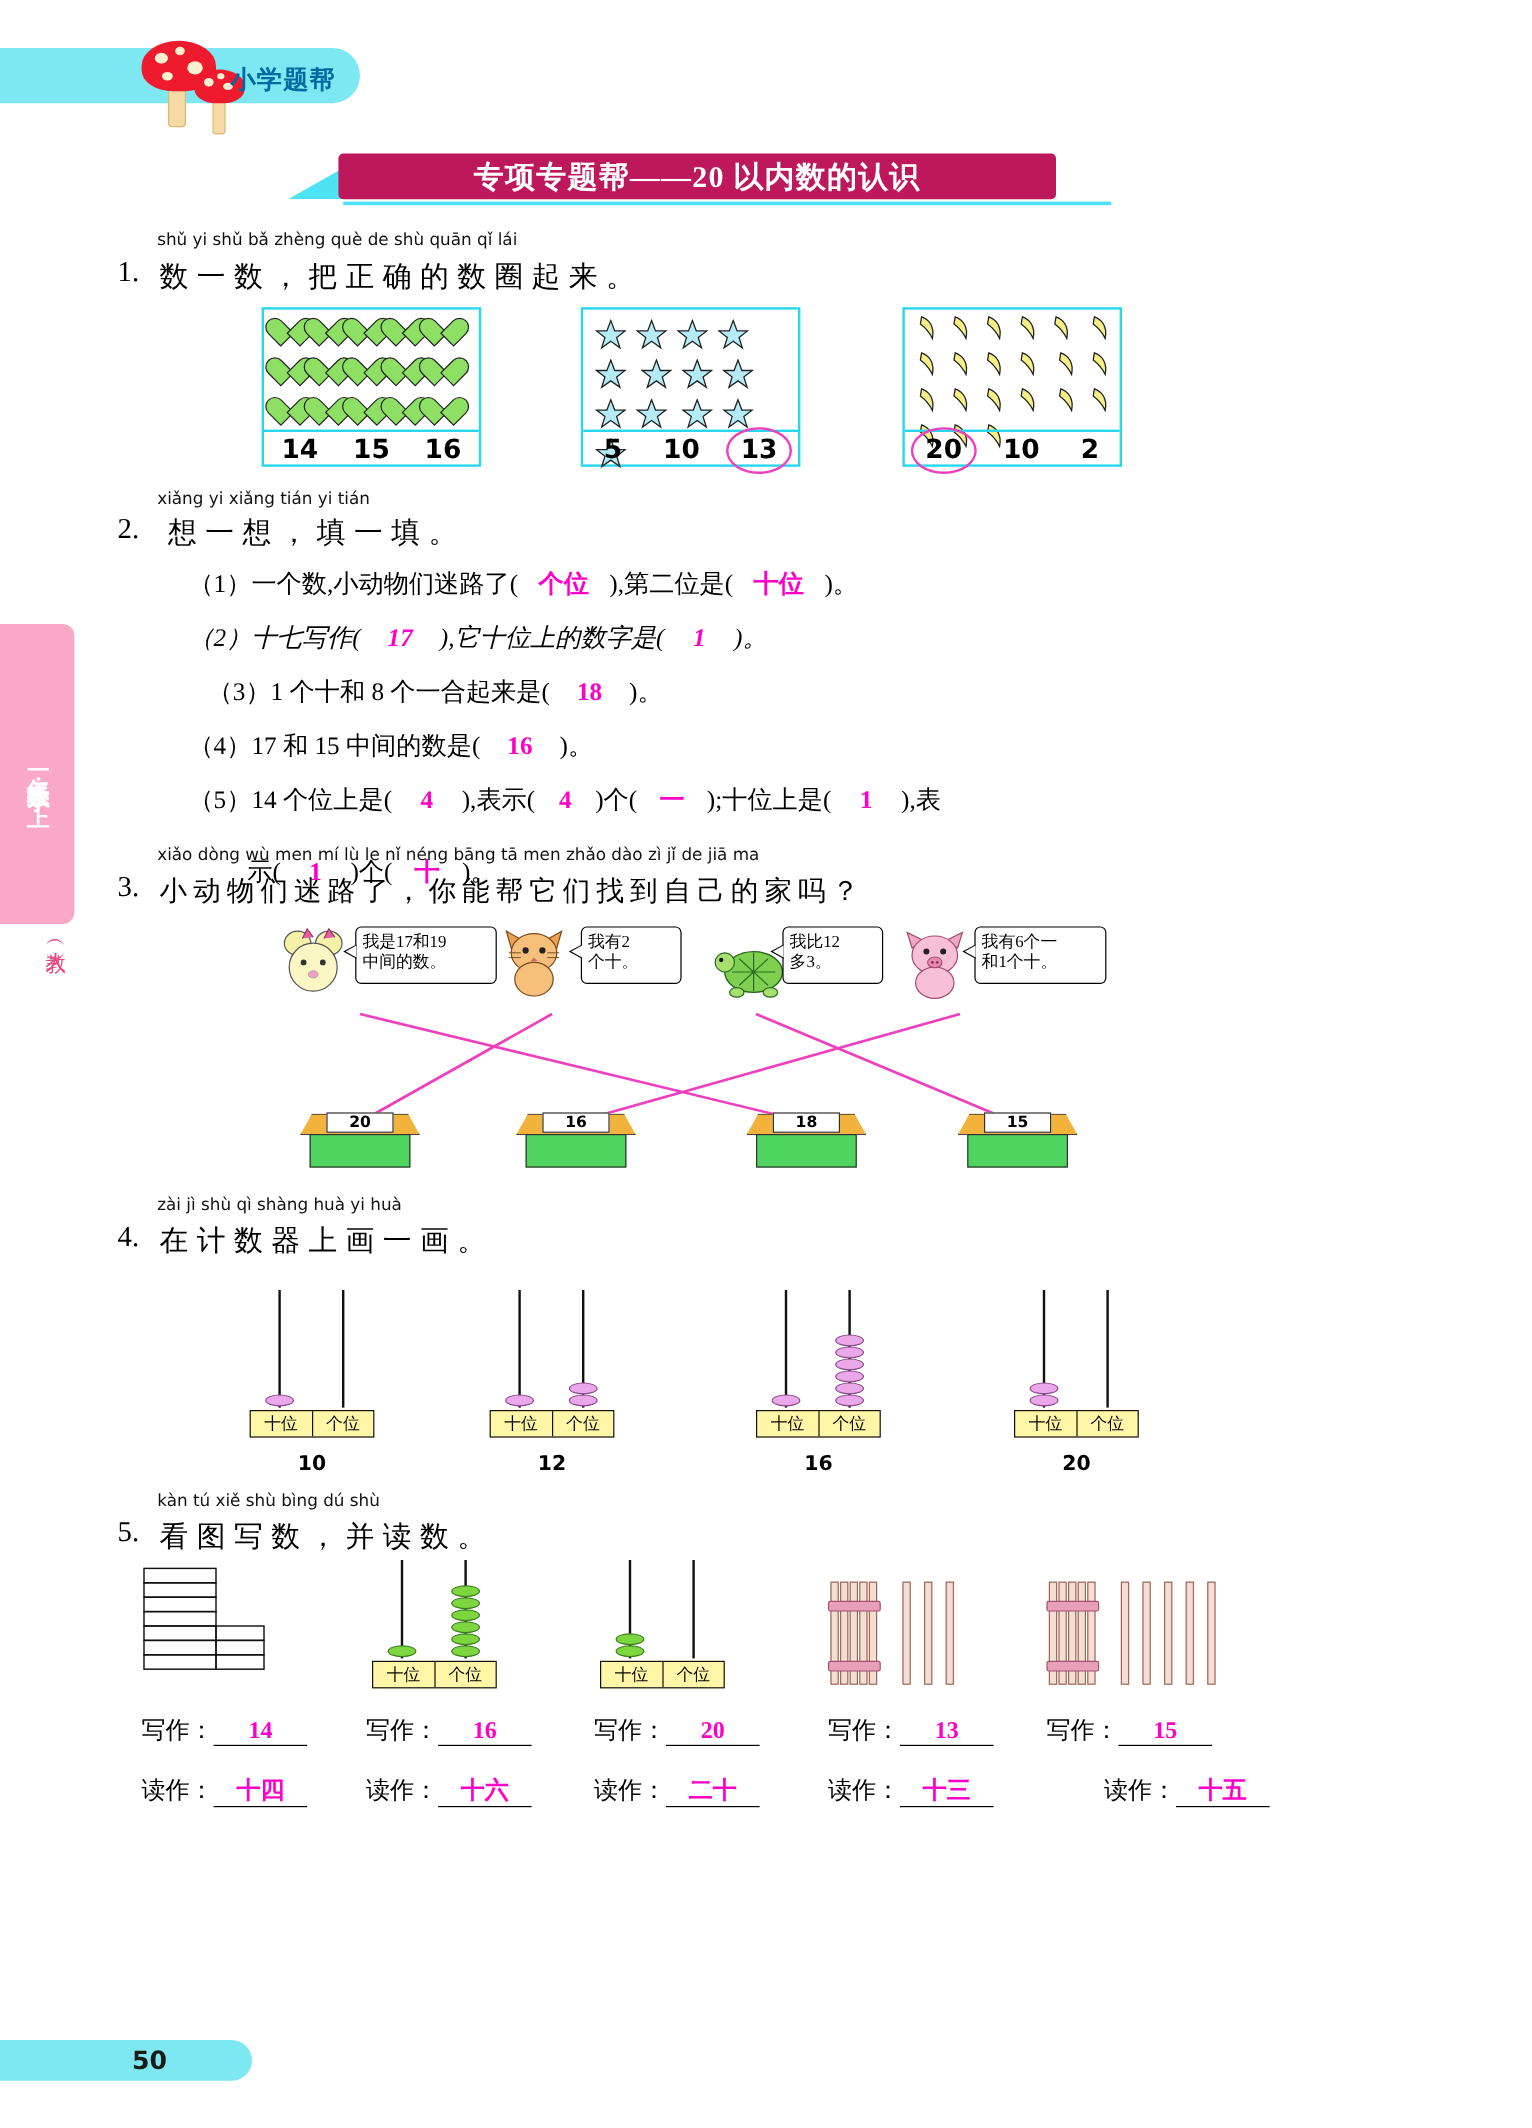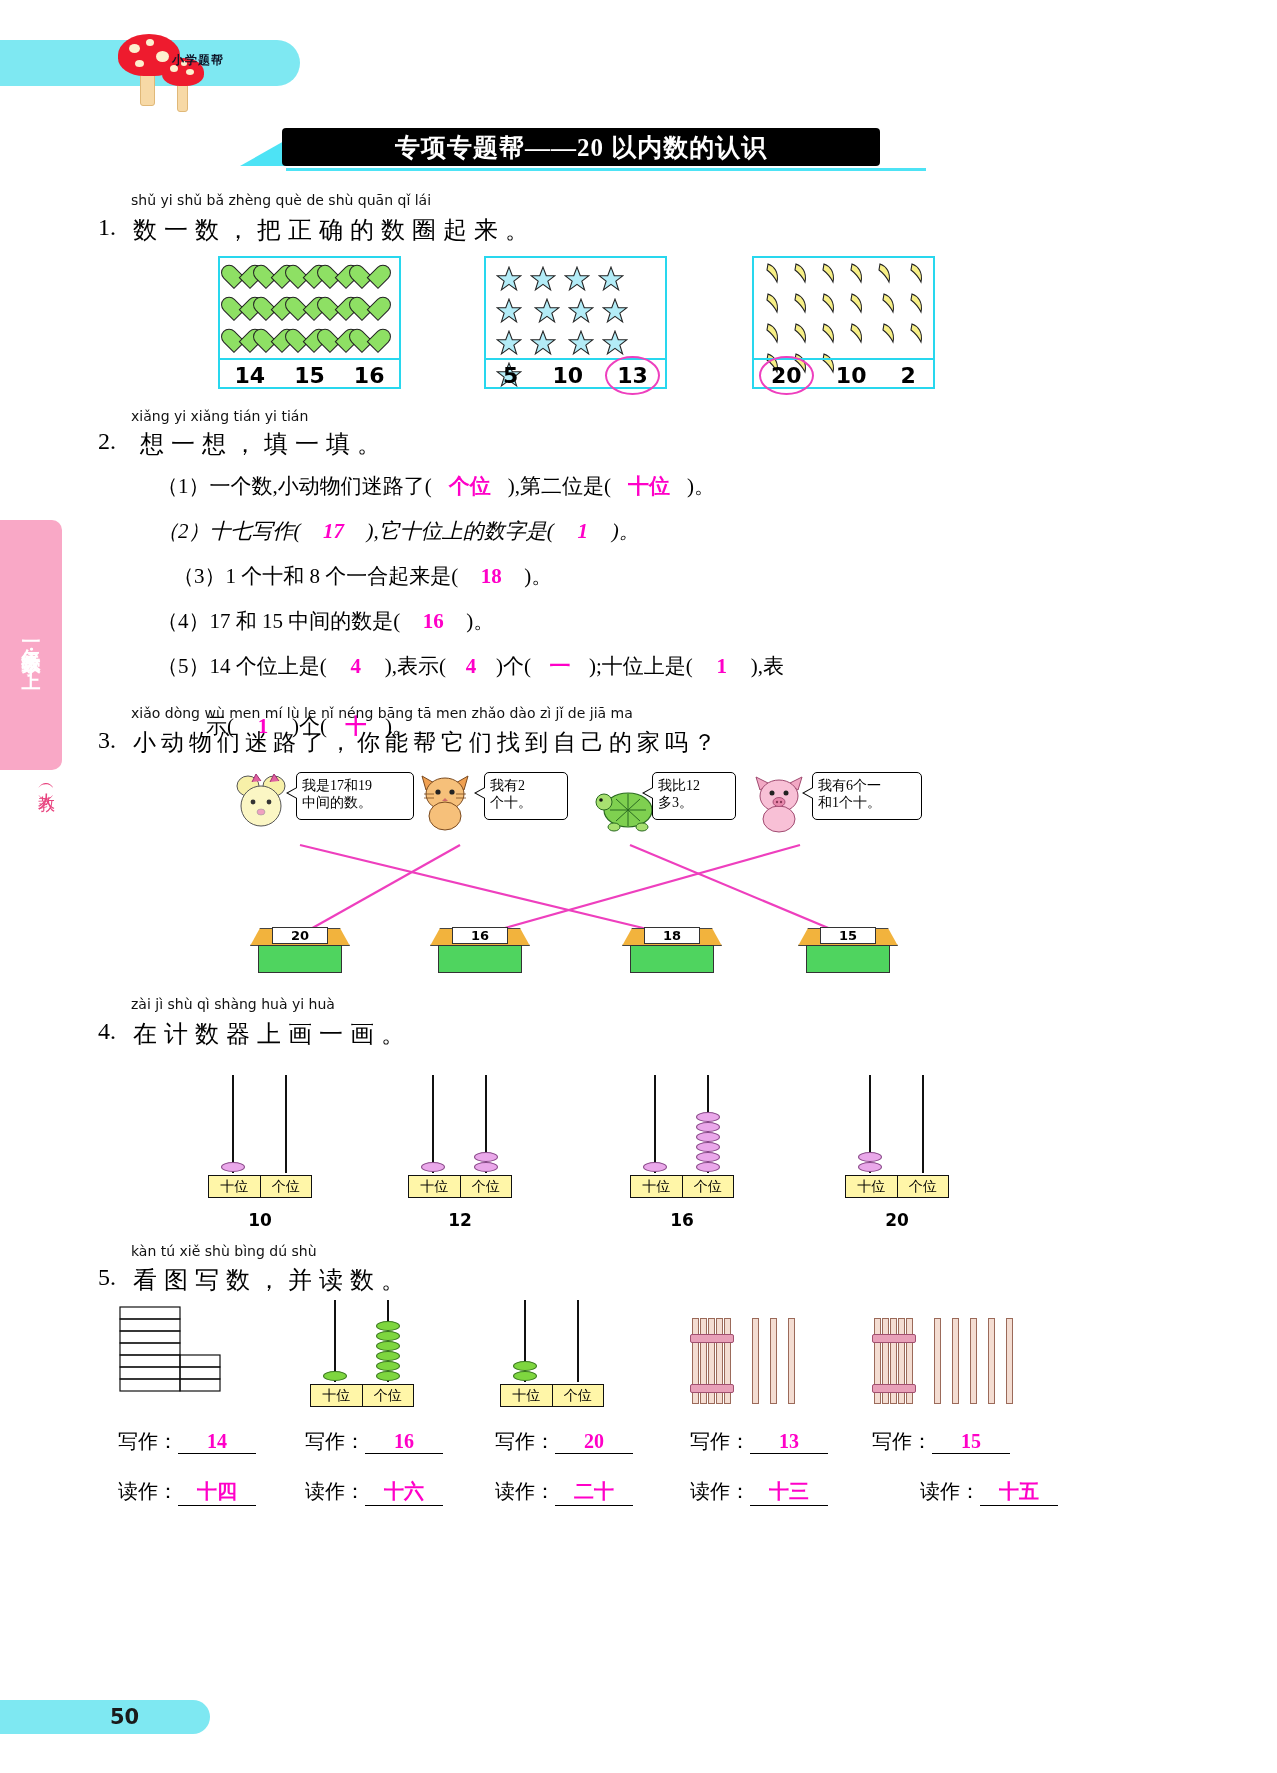--- a/index.html
+++ b/index.html
@@ -10,39 +10,39 @@
     font-family:"Liberation Serif", serif;
     overflow:hidden;
   }
 
   
   .top-banner{
     position:absolute; left:0; top:40px; width:300px; height:46px;
     background:#7ee8f2; border-radius:0 24px 24px 0;
   }
   .brand-text{
-    position:absolute; left:172px; top:52px; font-size:12px;
-    font-family:"DejaVu Sans", sans-serif; font-weight:bold; color:#0f172a;
+    position:absolute; left:192px; top:52px; font-size:21px;
+    font-family:"DejaVu Sans", sans-serif; font-weight:bold; color:#0369a1;
     letter-spacing:1px;
   }
   .mush{ position:absolute; }
   .mush .stem{
     position:absolute; background:#f7d9a6; border:1.5px solid #e0b878;
     border-radius:3px;
   }
   .mush .cap{
     position:absolute; background:#ee1b2e; border-radius:50% 50% 42% 42%;
   }
   .mush .dot{ position:absolute; background:#fdf0cf; border-radius:50%; }
 
   
   .ribbon-wrap{ position:absolute; left:240px; top:128px; width:640px; height:42px; }
   .ribbon{
     position:absolute; left:42px; top:0; width:598px; height:38px;
-    background:#000000; border-radius:4px 4px 4px 4px;
+    background:#be185d; border-radius:4px 4px 4px 4px;
   }
   .ribbon-left{
     position:absolute; left:0px; top:4px; width:60px; height:34px;
     background:#4de3f5;
     clip-path:polygon(100% 0, 100% 100%, 0 100%);
   }
   .ribbon-underline{
     position:absolute; left:46px; top:40px; width:640px; height:3px; background:#4de3f5;
   }
   .ribbon-title{

